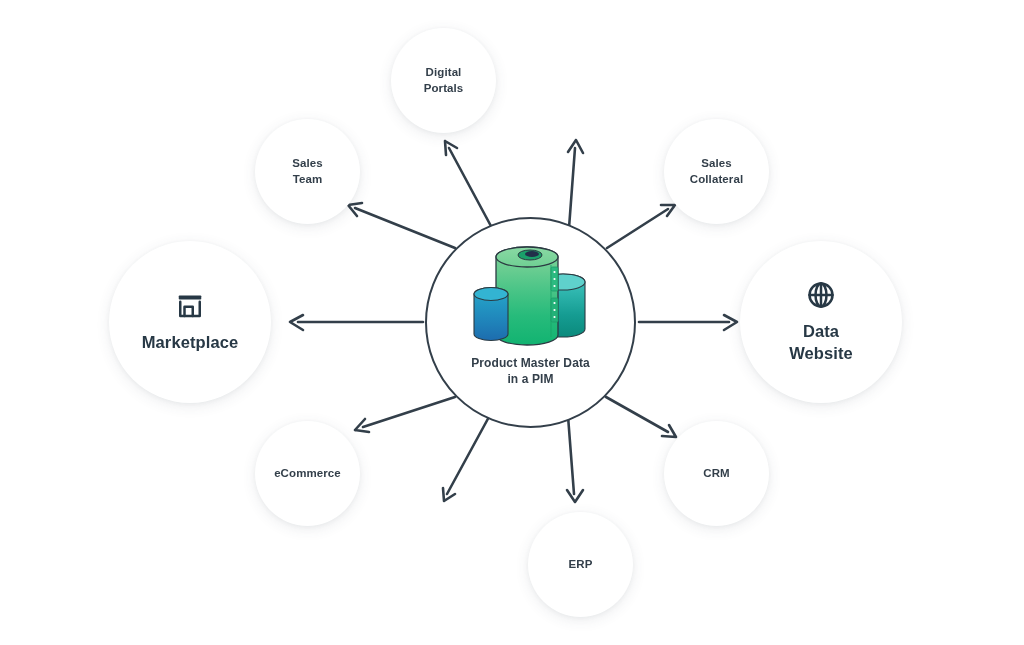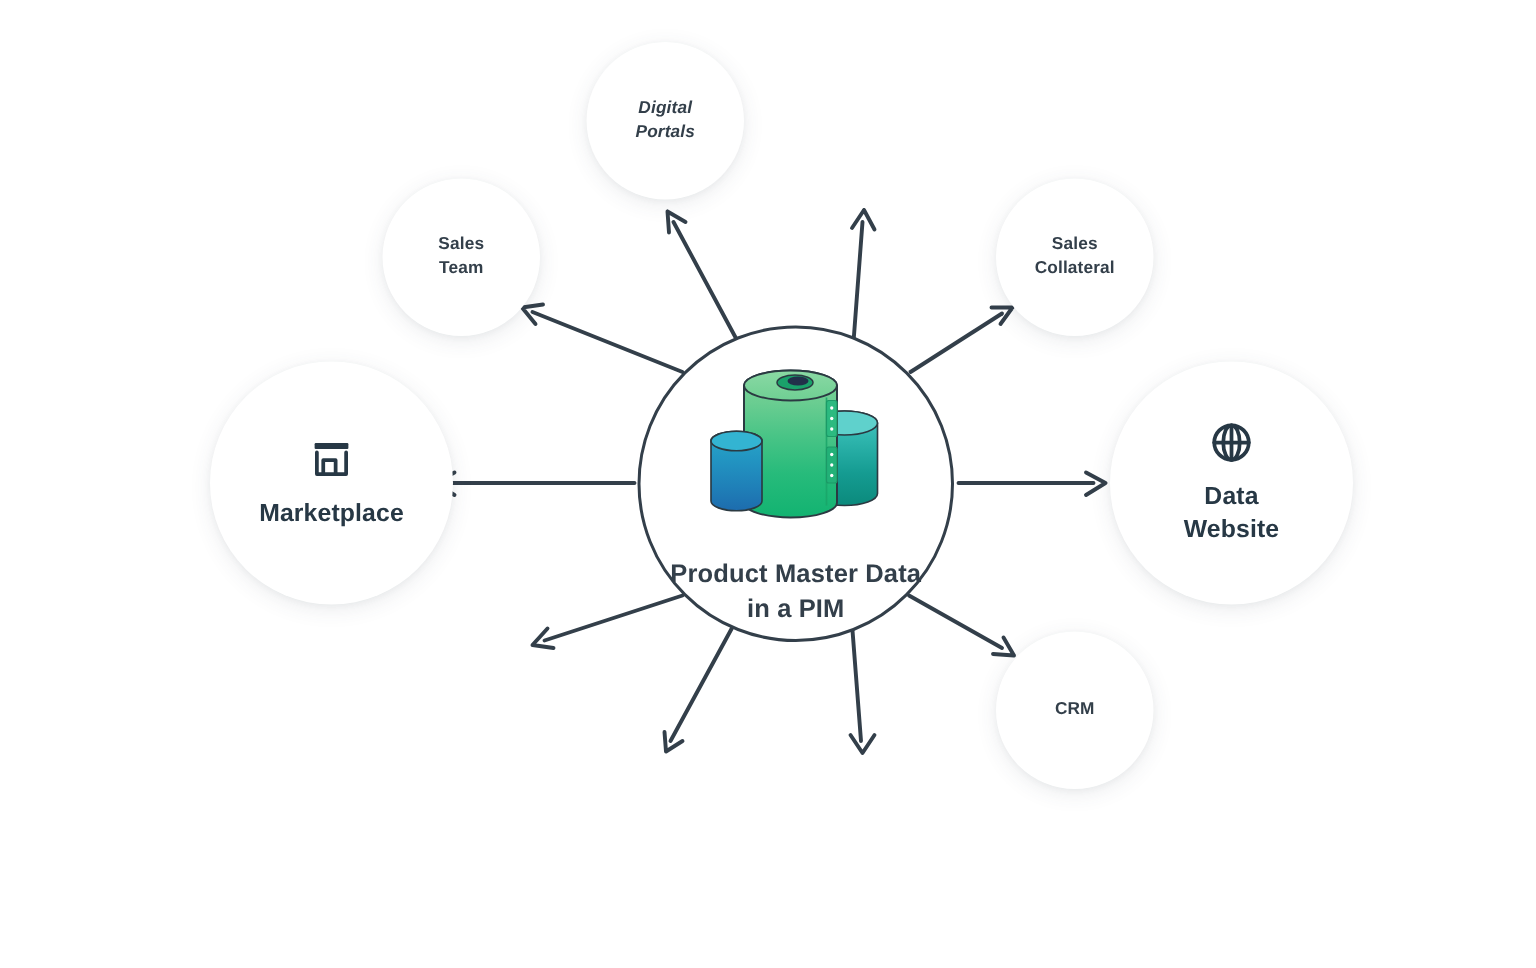--- a/index.html
+++ b/index.html
@@ -38,22 +38,22 @@
   #center{
     position:absolute;
     width:211px;height:211px;border-radius:50%;
     background:#ffffff;border:2.4px solid #333f4a;
     z-index:4;
     display:flex;flex-direction:column;align-items:center;justify-content:flex-start;
     box-sizing:border-box;
   }
   #center .art{margin-top:24px;}
   #center .ctext{
-    margin-top:16px;
-    font-size:17px;font-weight:700;line-height:1.35;
+    margin-top:0;
+    font-size:12px;font-weight:700;line-height:1.35;
     color:#333f4a;text-align:center;white-space:pre-line;letter-spacing:0.1px;
   }
 </style>
 </head>
 <body>
 
 <div id="stage">
 
   <svg id="arrows" viewBox="0 0 1024 645">
     <g fill="none" stroke="#333f4a" stroke-width="2.6" stroke-linecap="round" stroke-linejoin="round">
@@ -164,37 +164,37 @@
         <g>
           <path d="M6,51 a17,6.5 0 0 1 34,0 l0,40 a17,6.5 0 0 1 -34,0 z" fill="url(#gBlue)" stroke="#2b3a42" stroke-width="1.1"></path>
           <ellipse cx="23" cy="51" rx="17" ry="6.5" fill="#33b4d2" stroke="#2b3a42" stroke-width="1.1"></ellipse>
         </g>
       </svg>
     </div>
     <div class="ctext">Product Master Data
 in a PIM</div>
   </div>
 
-  <div class="node small" style="left:391px;top:28px;font-style:italic;">
+  <div class="node small" style="left:391px;top:28px;">
     <div class="lbl">Digital
 Portals</div>
   </div>
 
 
   <div class="node small" style="left:255px;top:119px;">
     <div class="lbl">Sales
 Team</div>
   </div>
 
   <div class="node small" style="left:664px;top:119px;">
     <div class="lbl">Sales
 Collateral</div>
   </div>
 
-  <div class="node large" style="left:140px;top:241px;">
+  <div class="node large" style="left:109px;top:241px;">
     <span class="ico">
       <svg width="30" height="30" viewBox="0 0 24 24" fill="none" stroke="#273845" stroke-width="2" stroke-linecap="round" stroke-linejoin="round">
         <rect x="3" y="3.5" width="18" height="3.2" rx="0.6" fill="#273845" stroke="none"></rect>
         <path d="M4.2,8.5 L4.2,20 L19.8,20 L19.8,8.5"></path>
         <path d="M7.6,20 L7.6,12.6 L14.2,12.6 L14.2,20"></path>
       </svg>
     </span>
     <div class="lbl">Marketplace</div>
   </div>
 
@@ -204,20 +204,26 @@
         <circle cx="12" cy="12" r="9.2"></circle>
         <line x1="2.8" y1="12" x2="21.2" y2="12"></line>
         <line x1="12" y1="2.8" x2="12" y2="21.2"></line>
         <ellipse cx="12" cy="12" rx="4.4" ry="9.2"></ellipse>
       </svg>
     </span>
     <div class="lbl">Data
 Website</div>
   </div>
 
+  <div class="node small" style="left:255px;top:421px;">
+    <div class="lbl">eCommerce</div>
+  </div>
 
   <div class="node small" style="left:664px;top:421px;">
     <div class="lbl">CRM</div>
   </div>
 
 
+  <div class="node small" style="left:528px;top:512px;">
+    <div class="lbl">ERP</div>
+  </div>
 
 </div>
 
 </body></html>

